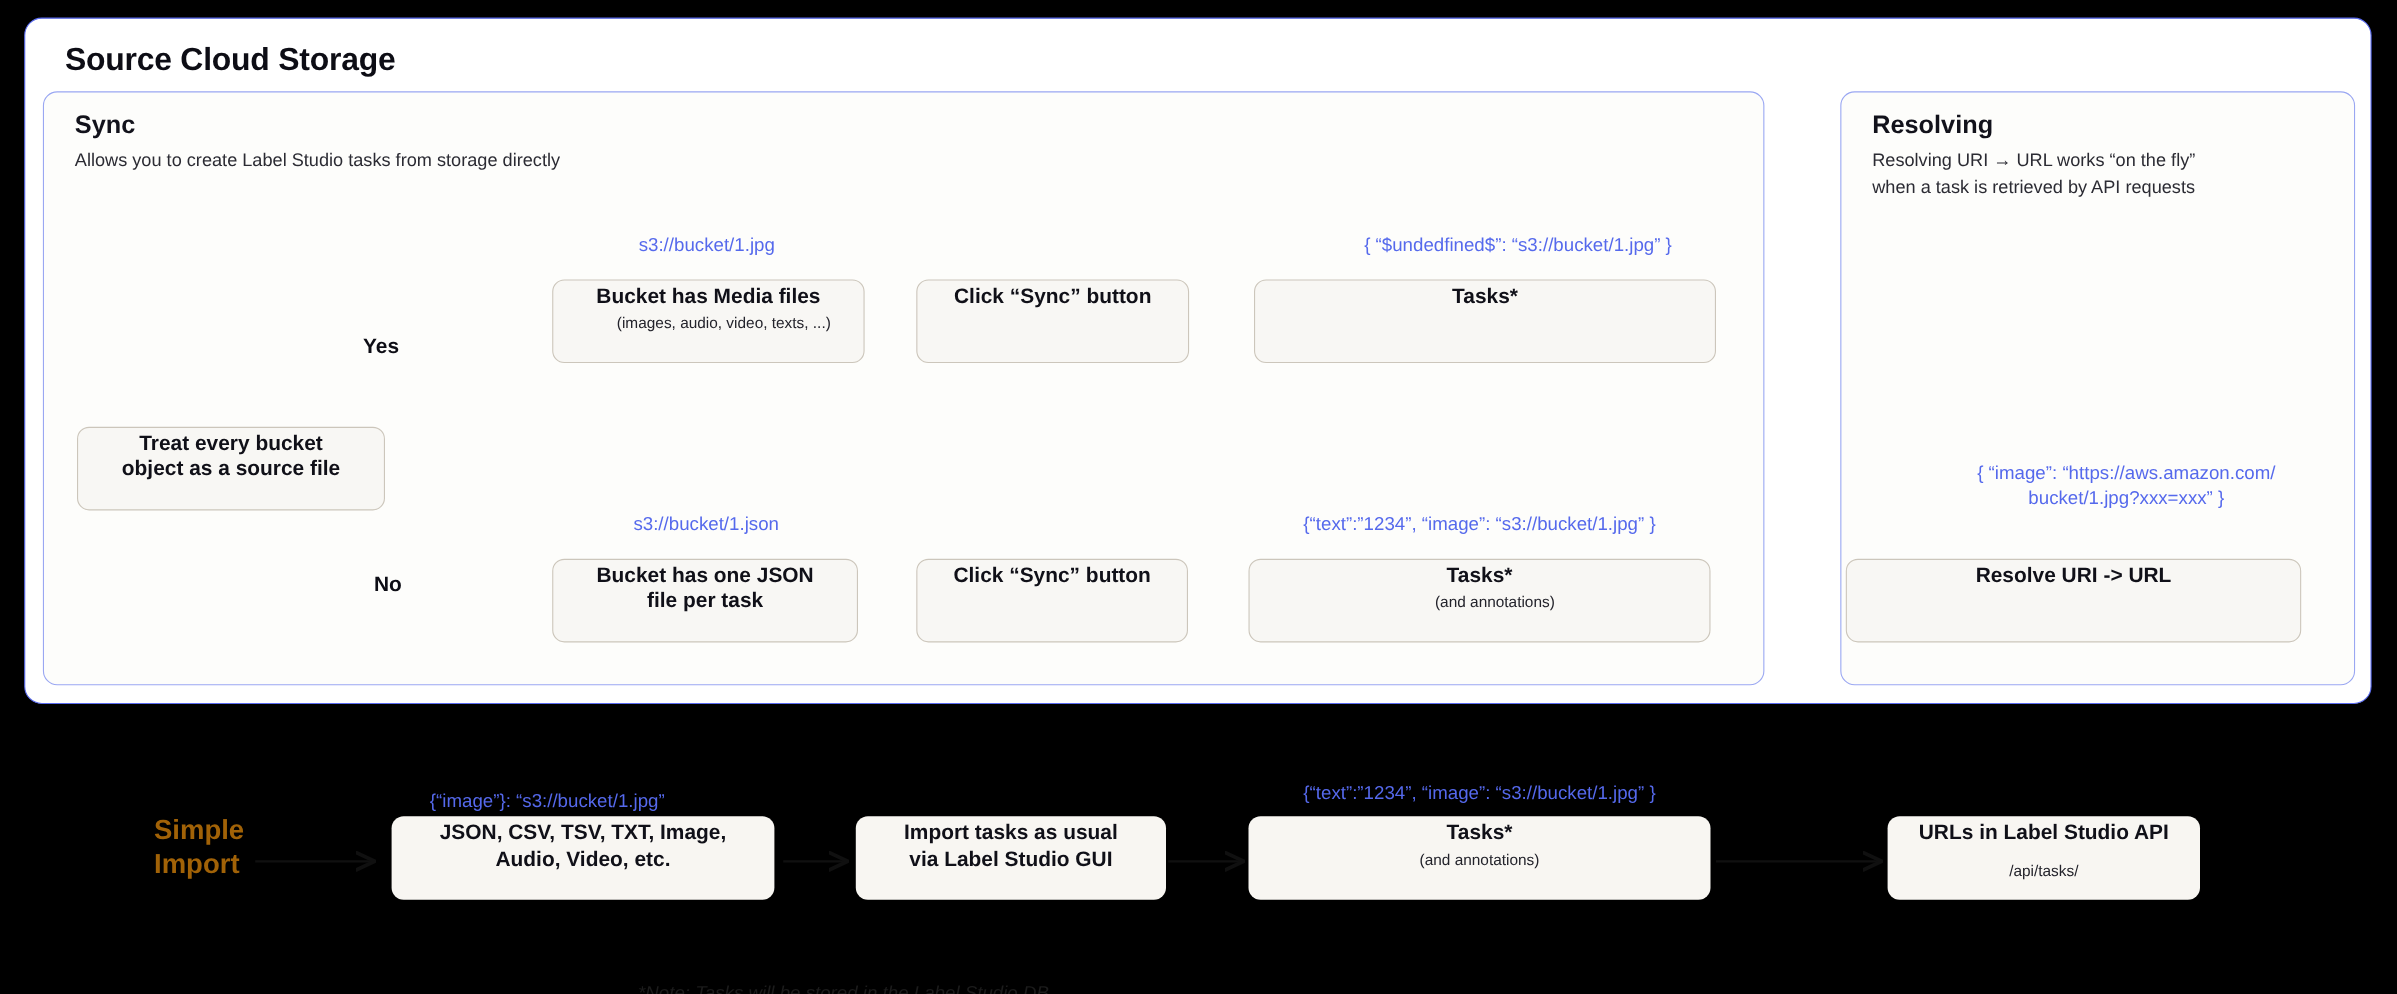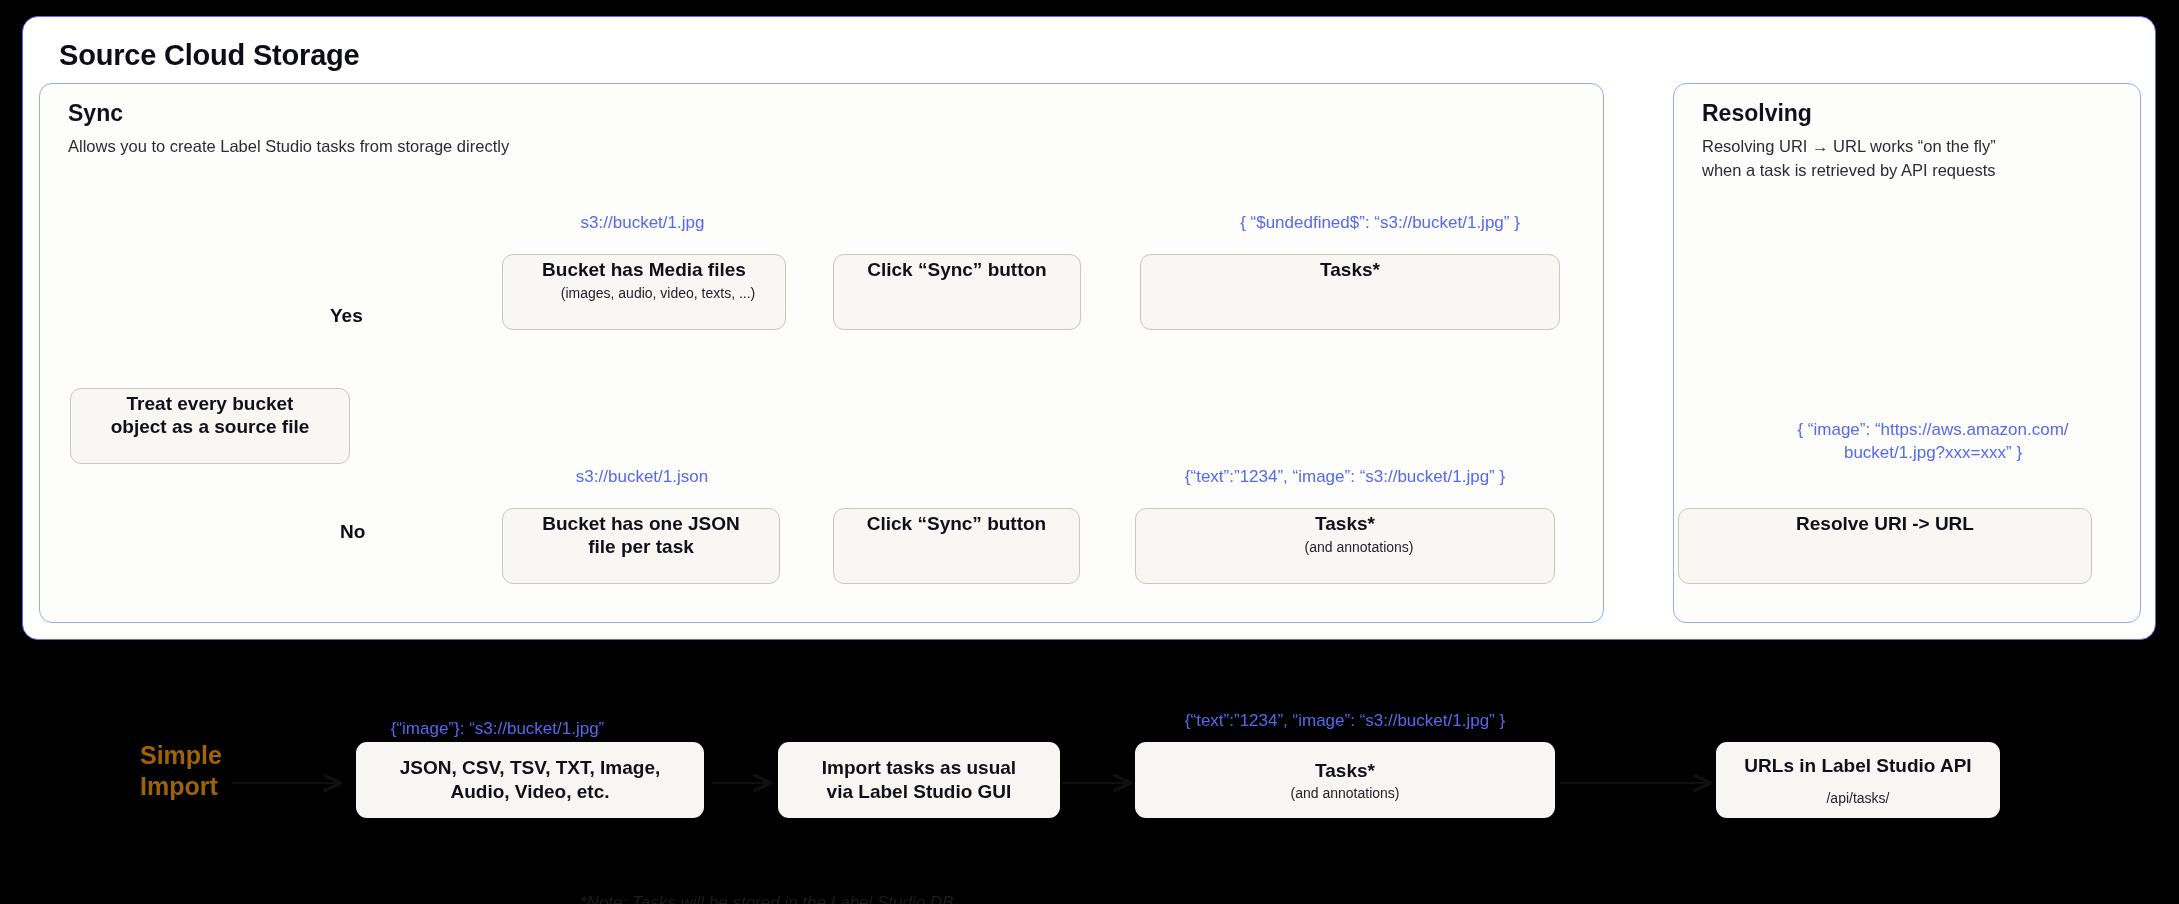--- a/index.html
+++ b/index.html
@@ -75,21 +75,21 @@
   .node .t2 { font-size: 14px; font-weight: 400; color: #23232b; margin-top: 3px; line-height: 1.2; margin-left: 28px; }
 
   .node-dark {
     position: absolute;
     background: #f8f6f2;
     border: none;
     border-radius: 11px;
     display: flex;
     flex-direction: column;
     align-items: center;
-    justify-content: center;
+    justify-content: flex-start;
     text-align: center;
     padding: 4px 10px;
   }
   .node-dark .t1 { font-size: 19px; font-weight: 700; color: #101018; line-height: 1.25; }
   .node-dark .t2 { font-size: 14px; font-weight: 400; color: #23232b; margin-top: 3px; }
 
   
   .blue-label {
     position: absolute;
     font-size: 17px;

